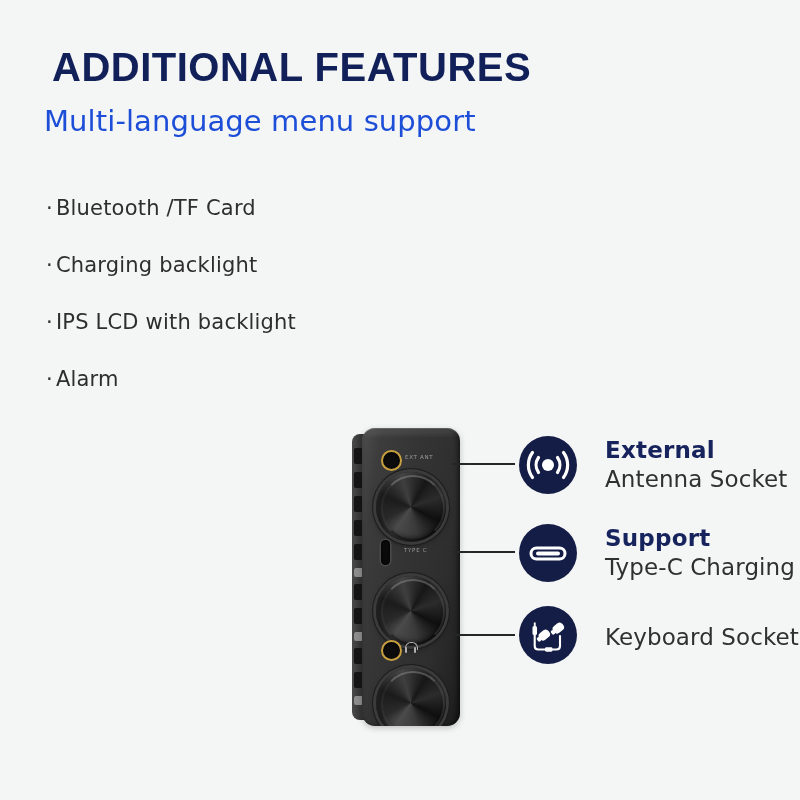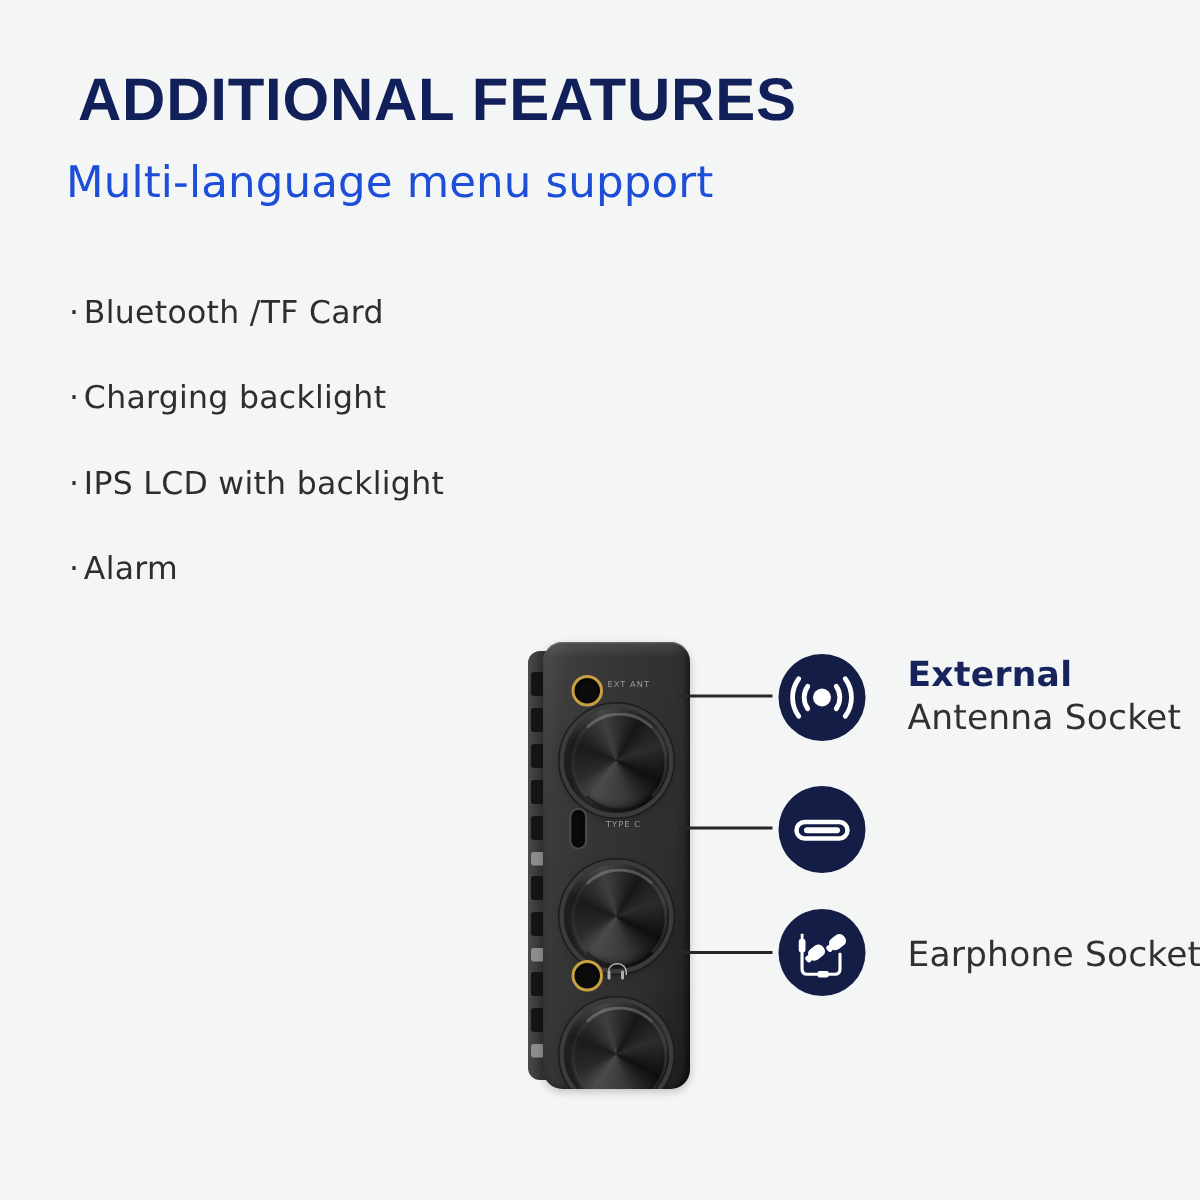--- a/index.html
+++ b/index.html
@@ -332,20 +332,24 @@
   </div>
 </div>
 
 <div id="callout-typec" class="callout">
   <div class="callout-icon">
     <svg viewBox="0 0 58 58" width="58" height="58">
       <rect x="12" y="24" width="34" height="11" rx="5.5" ry="5.5" fill="#141d45" stroke="#ffffff" stroke-width="3"></rect>
       <rect x="17" y="27.5" width="24" height="4" rx="2" ry="2" fill="#ffffff"></rect>
     </svg>
   </div>
+  <div class="callout-text">
+    <div class="callout-title">Support</div>
+    <div class="callout-sub">Type-C Charging</div>
+  </div>
 </div>
 
 <div id="callout-earphone" class="callout">
   <div class="callout-icon">
     <svg viewBox="0 0 58 58" width="58" height="58">
 
       <rect x="13.5" y="20" width="4.5" height="9" rx="1.6" fill="#ffffff"></rect>
       <rect x="14.8" y="16.5" width="1.9" height="4" fill="#ffffff"></rect>
 
       <path d="M15.7 29 L15.7 40 Q15.7 43.5 19.2 43.5 L31 43.5" stroke="#ffffff" stroke-width="2.1" fill="none" stroke-linecap="round"></path>
@@ -359,15 +363,15 @@
         <rect x="16.6" y="27" width="3.6" height="4.6" rx="1.5" fill="#ffffff"></rect>
       </g>
 
       <g transform="rotate(-38 39 22)">
         <rect x="33.5" y="18" width="11.5" height="8.5" rx="3.6" fill="#ffffff"></rect>
         <rect x="30.6" y="20" width="3.6" height="4.6" rx="1.5" fill="#ffffff"></rect>
       </g>
     </svg>
   </div>
   <div class="callout-text">
-    <div class="callout-sub">Earphone Socket</div>
+    <div class="callout-sub">Keyboard Socket</div>
   </div>
 </div>
 
 </body></html>

